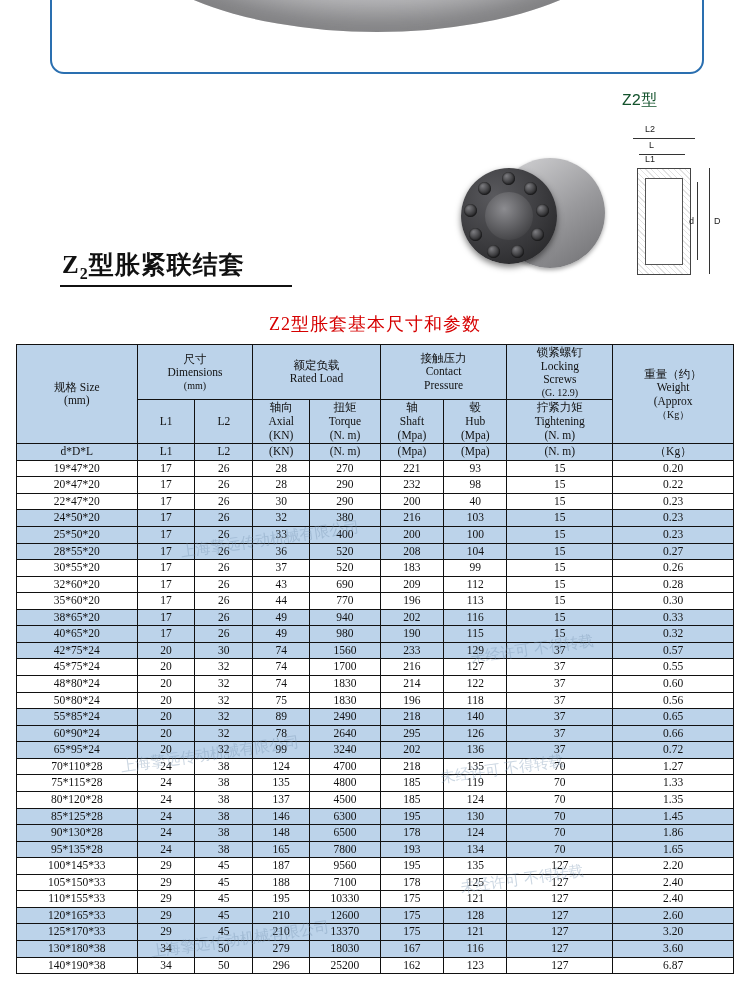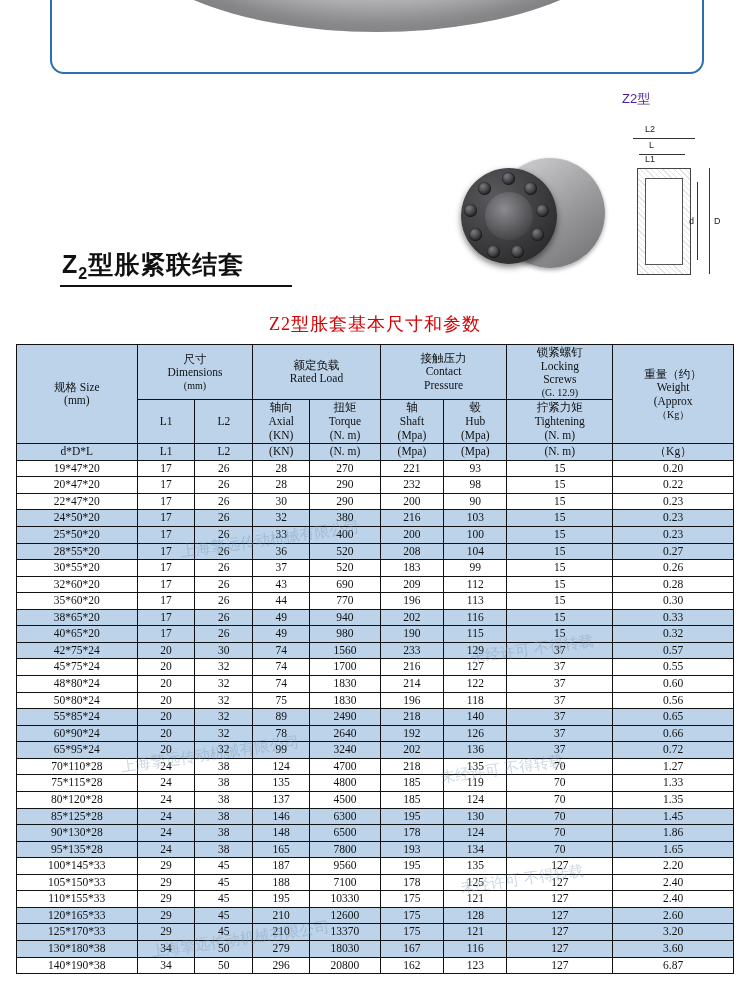--- a/index.html
+++ b/index.html
@@ -23,22 +23,22 @@
     border-radius:50%/38%;
     box-shadow:inset 0 -18px 30px rgba(0,0,0,.28), inset 0 12px 22px rgba(255,255,255,.55);
   }
   .photo-inner:after{
     content:"";position:absolute;left:8%;top:12%;width:84%;height:66%;
     border-radius:50%/45%;
     background:linear-gradient(170deg,#f2f2f3 0%,#d2d2d4 40%,#b5b5b8 70%,#9b9b9e 100%);
   }
   
   .z2-label{
-    position:absolute;left:622px;top:90px;font-size:13px;color:#4c1d95;
-    font-family:Liberation Sans, sans-serif;
+    position:absolute;left:622px;top:90px;font-size:16px;color:#14532d;
+    font-family:Liberation Mono, monospace;
   }
   
   .render{
     position:absolute;left:455px;top:150px;width:160px;height:130px;
   }
   .ring-back{
     position:absolute;left:40px;top:8px;width:110px;height:110px;border-radius:50%;
     background:linear-gradient(145deg,#d8d8da,#9a9a9d 55%,#6e6e71);
     box-shadow:0 2px 4px rgba(0,0,0,.35);
   }
@@ -58,21 +58,21 @@
   .drawing{position:absolute;left:615px;top:120px;width:125px;height:170px;}
   .dwg-line{position:absolute;background:#333;}
   .dwg-txt{position:absolute;font-size:9px;color:#222;font-family:"Liberation Sans",sans-serif;}
   .dwg-body{position:absolute;left:22px;top:48px;width:52px;height:105px;
     border:1px solid #444;background:repeating-linear-gradient(45deg,#fff,#fff 3px,#e3e3e3 3px,#e3e3e3 4px);}
   .dwg-body2{position:absolute;left:30px;top:58px;width:36px;height:85px;border:1px solid #555;background:#fff;}
   
   .title{
     position:absolute;left:62px;top:248px;
     font-size:25px;font-weight:bold;color:#111;
-    font-family:Liberation Sans, sans-serif;
+    font-family:Liberation Serif, serif;
     letter-spacing:1px;
   }
   .title .sub{font-size:16px;vertical-align:sub;}
   .title-rule{position:absolute;left:60px;top:285px;width:232px;height:2px;background:#111;}
   
   .red-head{
     position:absolute;left:0;top:312px;width:750px;text-align:center;
     color:#d60000;font-size:18px;font-weight:normal;
     font-family:"Liberation Serif", serif;letter-spacing:1px;
   }
@@ -246,21 +246,21 @@
         <td>15</td>
         <td>0.22</td>
       </tr>
       <tr class="band-a">
         <td class="sizecol">22*47*20</td>
         <td>17</td>
         <td>26</td>
         <td>30</td>
         <td>290</td>
         <td>200</td>
-        <td>90</td>
+        <td>40</td>
         <td>15</td>
         <td>0.23</td>
       </tr>
       <tr class="band-b">
         <td class="sizecol">24*50*20</td>
         <td>17</td>
         <td>26</td>
         <td>32</td>
         <td>380</td>
         <td>216</td>
@@ -399,21 +399,21 @@
         <td>140</td>
         <td>37</td>
         <td>0.65</td>
       </tr>
       <tr class="band-b">
         <td class="sizecol">60*90*24</td>
         <td>20</td>
         <td>32</td>
         <td>78</td>
         <td>2640</td>
-        <td>192</td>
+        <td>295</td>
         <td>126</td>
         <td>37</td>
         <td>0.66</td>
       </tr>
       <tr class="band-b">
         <td class="sizecol">65*95*24</td>
         <td>20</td>
         <td>32</td>
         <td>99</td>
         <td>3240</td>
@@ -552,21 +552,21 @@
         <td>167</td>
         <td>116</td>
         <td>127</td>
         <td>3.60</td>
       </tr>
       <tr class="band-a">
         <td class="sizecol">140*190*38</td>
         <td>34</td>
         <td>50</td>
         <td>296</td>
-        <td>20800</td>
+        <td>25200</td>
         <td>162</td>
         <td>123</td>
         <td>127</td>
         <td>6.87</td>
       </tr>
     </tbody>
 </table>
 
 <div class="wm" style="left:180px;top:530px;">上海擎远传动机械有限公司</div>
 <div class="wm" style="left:470px;top:640px;">未经许可 不得转载</div>

